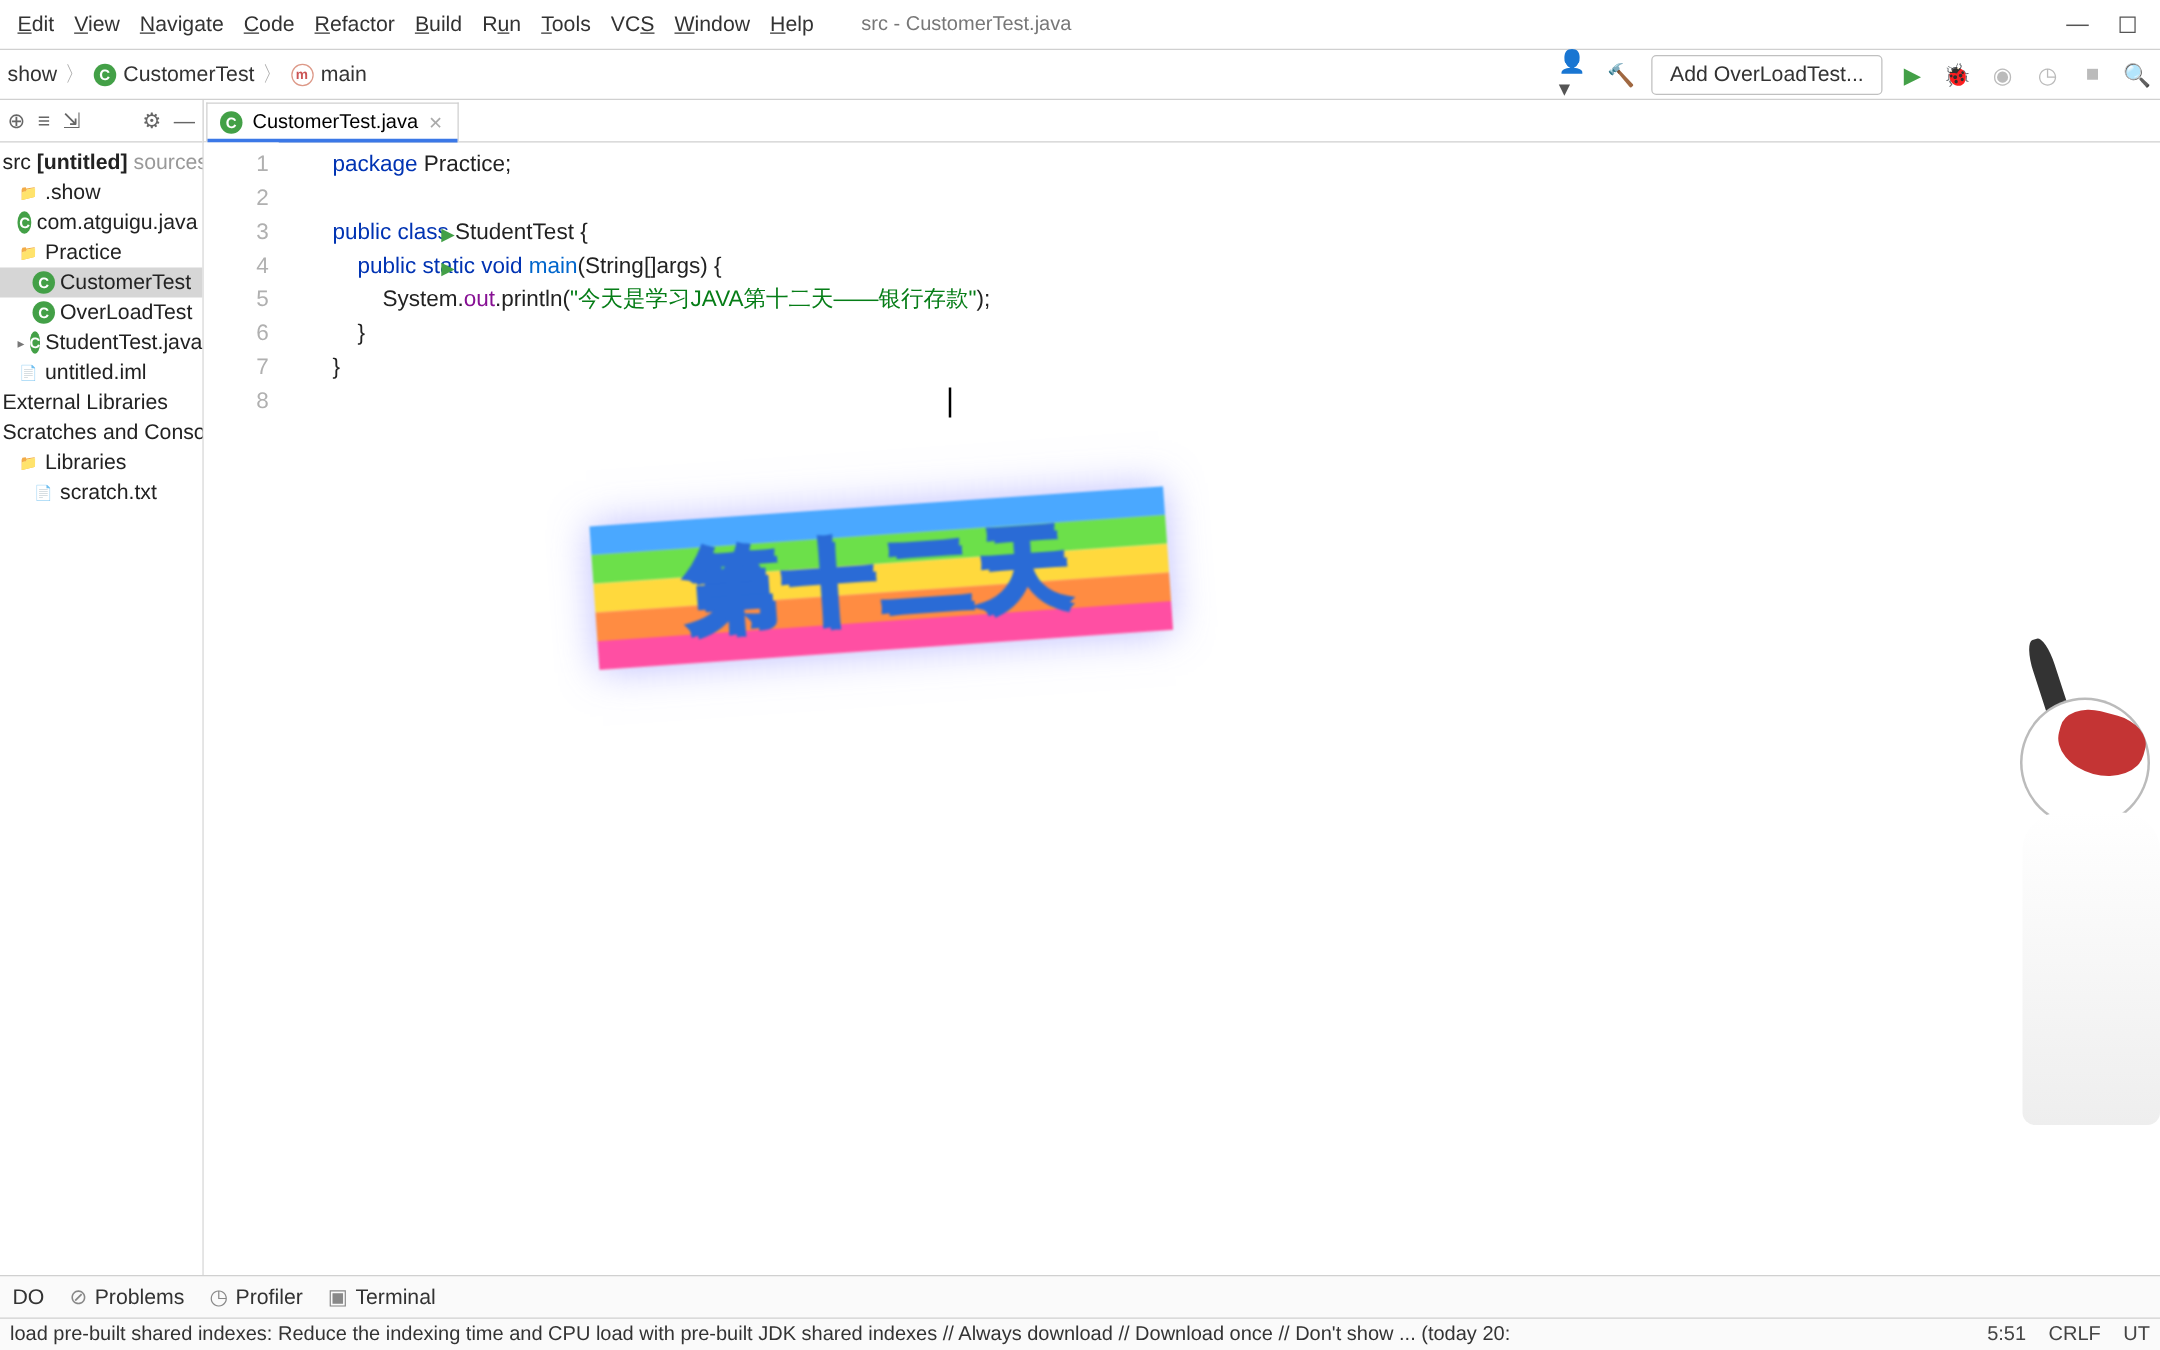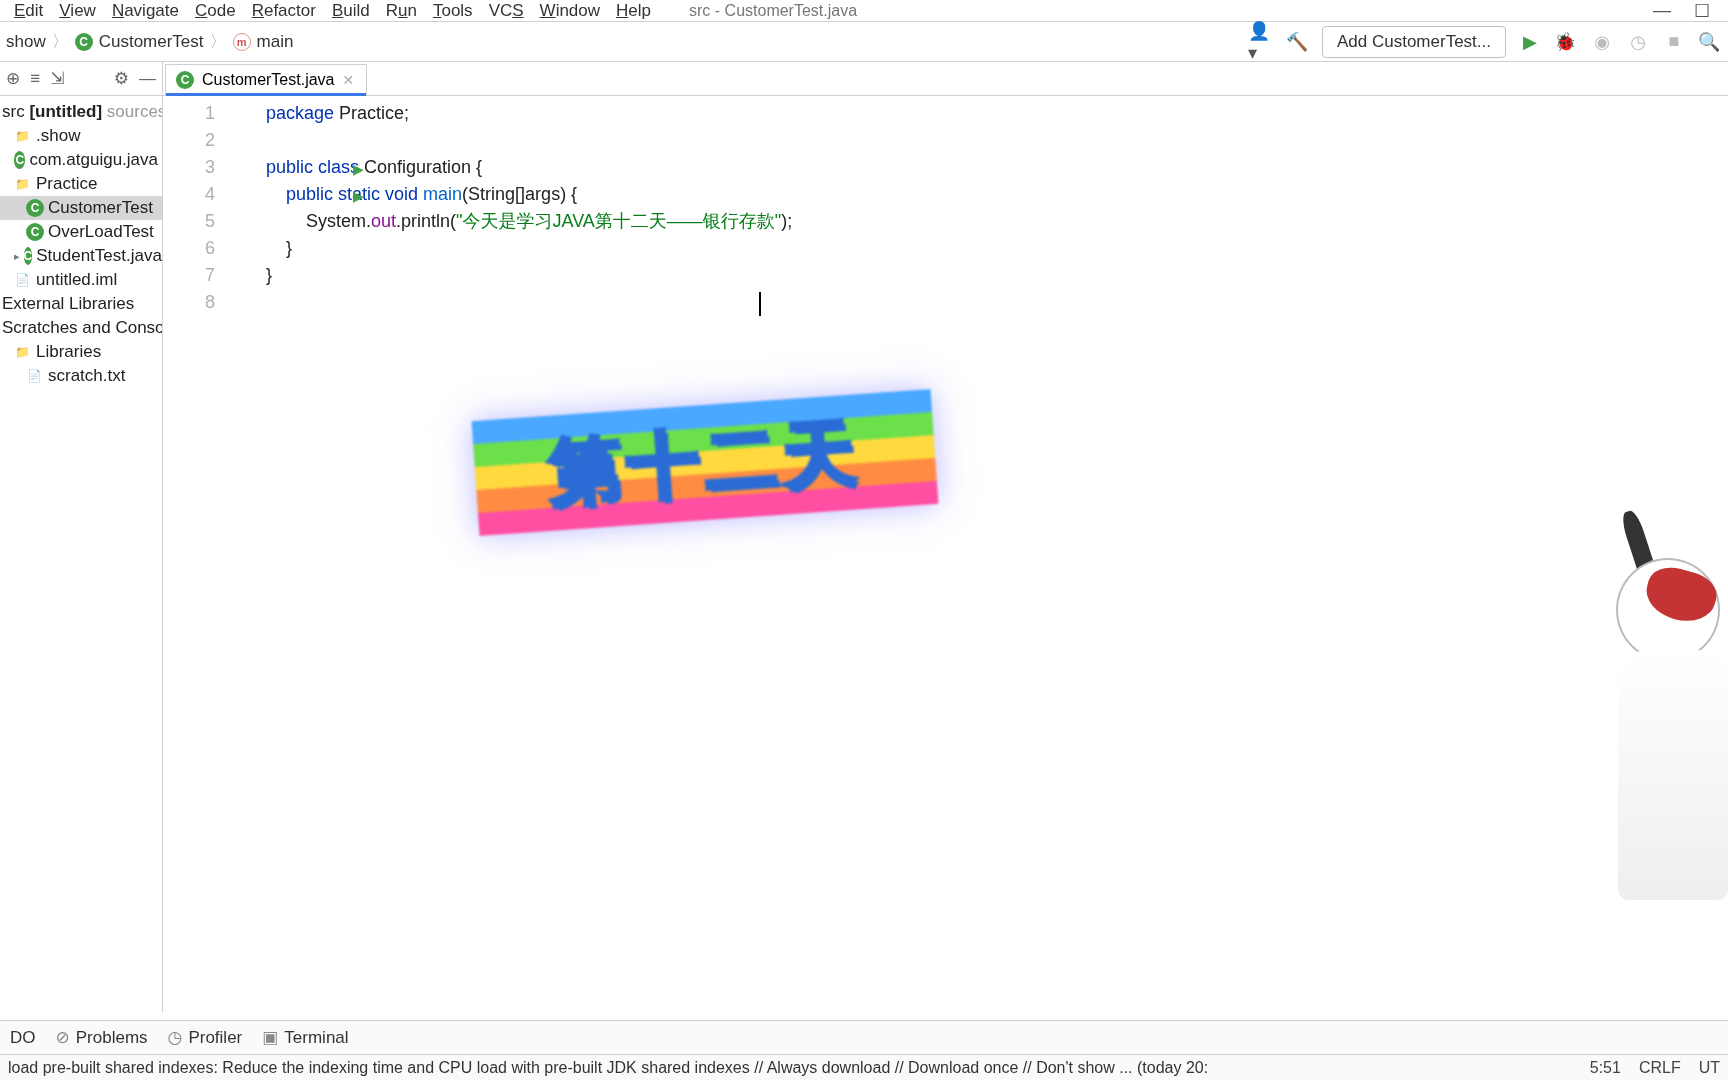--- a/index.html
+++ b/index.html
@@ -1,19 +1,19 @@
 <!DOCTYPE html>
 <html><head>
 <meta charset="utf-8">
 <style>
 * { margin:0; padding:0; box-sizing:border-box; font-family:"Segoe UI",Arial,sans-serif; }
 body { width:1728px; height:1080px; background:#fff; overflow:hidden; position:relative; }
 
 
-.menubar { height:22px; display:flex; align-items:center; padding:0 6px; font-size:17px; color:#333; border-bottom:1px solid #d0d0d0; }
+.menubar { height:40px; display:flex; align-items:center; padding:0 6px; font-size:17px; color:#333; border-bottom:1px solid #d0d0d0; }
 .menubar .menu-item { padding:4px 8px; cursor:default; }
 .menubar .menu-item u { text-decoration:underline; }
 .menubar .title { margin-left:30px; color:#777; font-size:16px; }
 .menubar .spacer { flex:1; }
 .menubar .winbtn { width:40px; text-align:center; font-size:18px; color:#555; }
 
 
 .trow { height:40px; display:flex; align-items:center; border-bottom:1px solid #d0d0d0; font-size:17px; color:#333; }
 .trow .bc { display:flex; align-items:center; gap:6px; padding-left:6px; }
 .trow .bc .sep { color:#aaa; }
@@ -112,21 +112,21 @@
     <span class="sep">〉</span>
     <span class="cicon">C</span>
     <span>CustomerTest</span>
     <span class="sep">〉</span>
     <span class="micon">m</span>
     <span>main</span>
   </div>
   <span class="spacer"></span>
   <span class="ticon">👤▾</span>
   <span class="ticon runicon">🔨</span>
-  <div class="addconf">Add CustomerTest...</div>
+  <div class="addconf">Add OverLoadTest...</div>
   <span class="ticon runicon">▶</span>
   <span class="ticon greyed">🐞</span>
   <span class="ticon greyed">◉</span>
   <span class="ticon greyed">◷</span>
   <span class="ticon greyed">■</span>
   <span class="ticon">🔍</span>
 </div>
 
 <div class="main">
 
@@ -203,21 +203,21 @@
           <div class="ln">5</div>
           <div class="ln">6</div>
           <div class="ln">7</div>
           <div class="ln">8</div>
       </div>
       <span class="runmk" style="top:60px;left:190px">▶</span>
       <span class="runmk" style="top:87px;left:190px">▶</span>
       <div class="code">
         <div class="line"><span class="kw">package</span><span> Practice;</span></div>
         <div class="line"></div>
-        <div class="line"><span class="kw">public class</span><span> Configuration {</span></div>
+        <div class="line"><span class="kw">public class</span><span> StudentTest {</span></div>
         <div class="line"><span class="kw">    public static void </span><span class="mname">main</span><span>(String[]args) {</span></div>
         <div class="line"><span>        System.</span><span class="field">out</span><span>.println(</span><span class="str">"今天是学习JAVA第十二天——银行存款"</span><span>);</span></div>
         <div class="line">    }</div>
         <div class="line">}</div>
         <div class="line"></div>
       </div>
       <div class="cursor" style="left:596px; top:196px"></div>
     </div>
   </div>
 </div>

